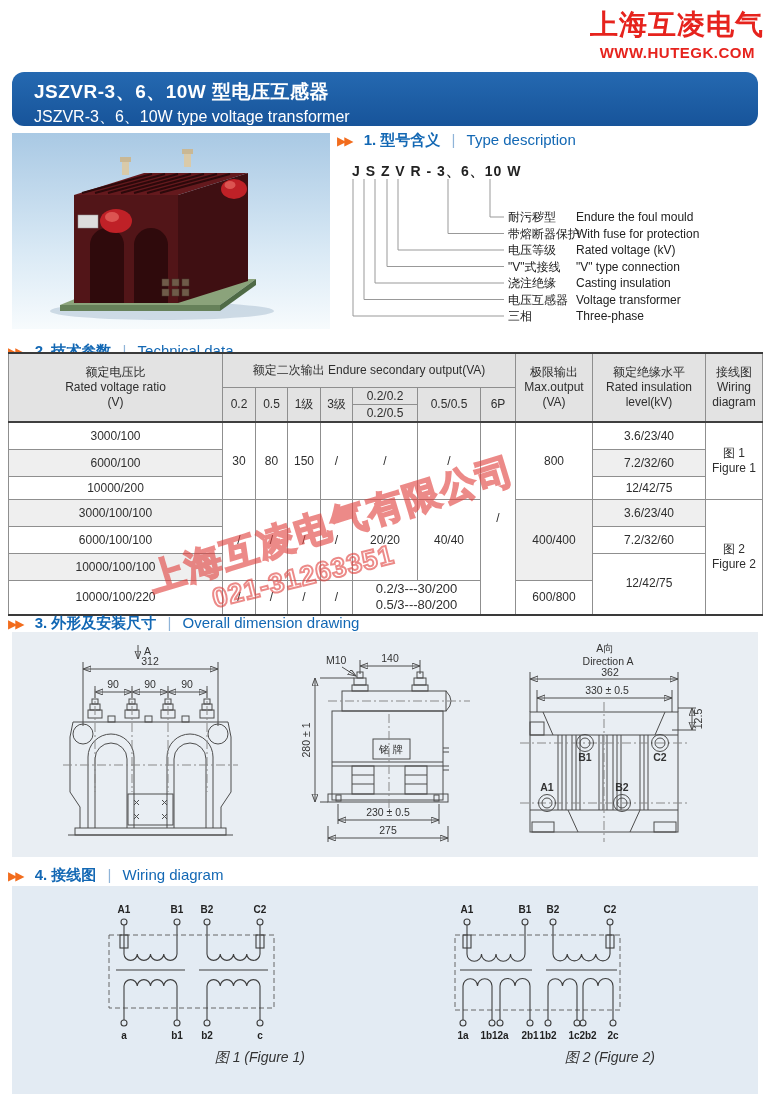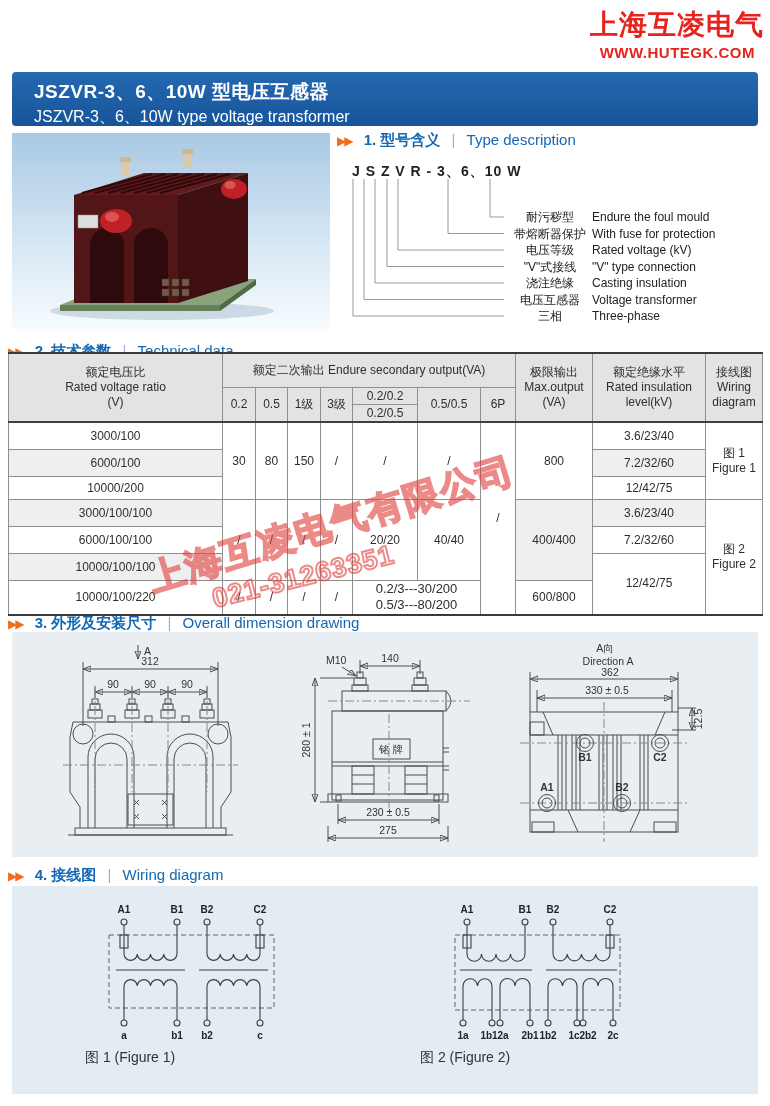--- a/index.html
+++ b/index.html
@@ -1,37 +1,37 @@
 <!DOCTYPE html>
 <html><head>
 <meta charset="utf-8">
 <style>
   html,body{margin:0;padding:0;background:#fff;}
   .page{position:relative;width:770px;height:1106px;background:#fff;overflow:hidden;
         font-family:"Liberation Sans","DejaVu Sans",sans-serif;}
   
   .logo{position:absolute;top:6px;right:6px;font-size:28px;font-weight:bold;color:#e6231d;letter-spacing:1px;}
   .site{position:absolute;top:44px;right:15px;font-size:15px;font-weight:bold;color:#e6231d;letter-spacing:.5px;}
-  .titlebar{position:absolute;left:12px;top:72px;width:746px;height:54px;border-radius:4px;
+  .titlebar{position:absolute;left:12px;top:72px;width:746px;height:54px;border-radius:12px;
             background:linear-gradient(#2569b1,#17549a);color:#fff;box-sizing:border-box;padding:7px 0 0 22px;}
   .t-cn{font-size:19px;font-weight:bold;letter-spacing:.5px;}
   .t-en{font-size:16px;margin-top:2px;}
   
   .sec{position:absolute;font-size:15px;color:#1368b4;white-space:nowrap;}
   .arr{color:#f26c1d;font-size:12px;letter-spacing:-2px;margin-right:8px;}
   .s-num,.s-cn{font-weight:bold;}
   .s-sep{color:#8fb4d8;padding:0 7px;font-weight:normal;}
   
   .photo{position:absolute;left:12px;top:133px;width:318px;height:196px;}
   
   .model-code{position:absolute;left:352px;top:163px;font-size:14px;font-weight:bold;color:#222;letter-spacing:1px;}
   .model-lines{position:absolute;left:340px;top:153px;pointer-events:none;}
   .legend{position:absolute;left:508px;top:209px;}
   .lrow{height:16.5px;line-height:16.5px;font-size:12px;color:#222;white-space:nowrap;}
-  .lcn{display:inline-block;width:84px;text-align:center;}
+  .lcn{display:inline-block;width:68px;}
   
   .tbl{position:absolute;left:8px;top:352px;width:754px;border-collapse:collapse;table-layout:fixed;
        font-size:12px;color:#2e2e2e;text-align:center;border-top:2px solid #3a3a3a;border-bottom:2px solid #3a3a3a;}
   .tbl th,.tbl td{border:1px solid #8f8f8f;padding:0 3px;line-height:1.25;vertical-align:middle;background:#fff;}
   .tbl thead th{background:#e3e3e3;font-weight:normal;white-space:pre-line;}
   .tbl thead tr:first-child th{height:33px;}
   .tbl thead tr.sub th{height:16px;}
   .tbl tbody tr:first-child td{border-top:2px solid #3f3f3f;}
   .tbl tbody td{height:26px;}
   .tbl tbody tr.h22 td{height:22px;}
@@ -47,21 +47,21 @@
   
   .panel3{position:absolute;left:12px;top:632px;width:746px;height:225px;background:#e9eef3;}
   .panel4{position:absolute;left:12px;top:886px;width:746px;height:208px;background:#e3ebf3;}
   .abs{position:absolute;}
   svg text{font-size:10.5px;fill:#333;font-family:"Liberation Sans","DejaVu Sans",sans-serif;}
   .tech line,.tech path,.tech rect,.tech circle,.tech polyline{stroke:#4d4d4d;fill:none;stroke-width:1;}
   .tech .cl{stroke:#898989;stroke-dasharray:9 3 2 3;}
   .wire line,.wire path,.wire circle,.wire rect{stroke:#3f3f3f;fill:none;stroke-width:1.1;}
   .wire .dash{stroke:#666;stroke-dasharray:5 3;stroke-width:1;}
   .wire text{font-size:10px;font-weight:bold;fill:#222;}
-  .cap{position:absolute;top:163px;font-size:14px;color:#333;text-align:left;}
+  .cap{position:absolute;top:163px;font-size:14px;color:#333;text-align:right;font-style:italic;}
 </style>
 </head>
 <body>
 
 <div class="page">
 
   <div class="logo">上海互凌电气</div>
   <div class="site">WWW.HUTEGK.COM</div>
 
   <div class="titlebar">

